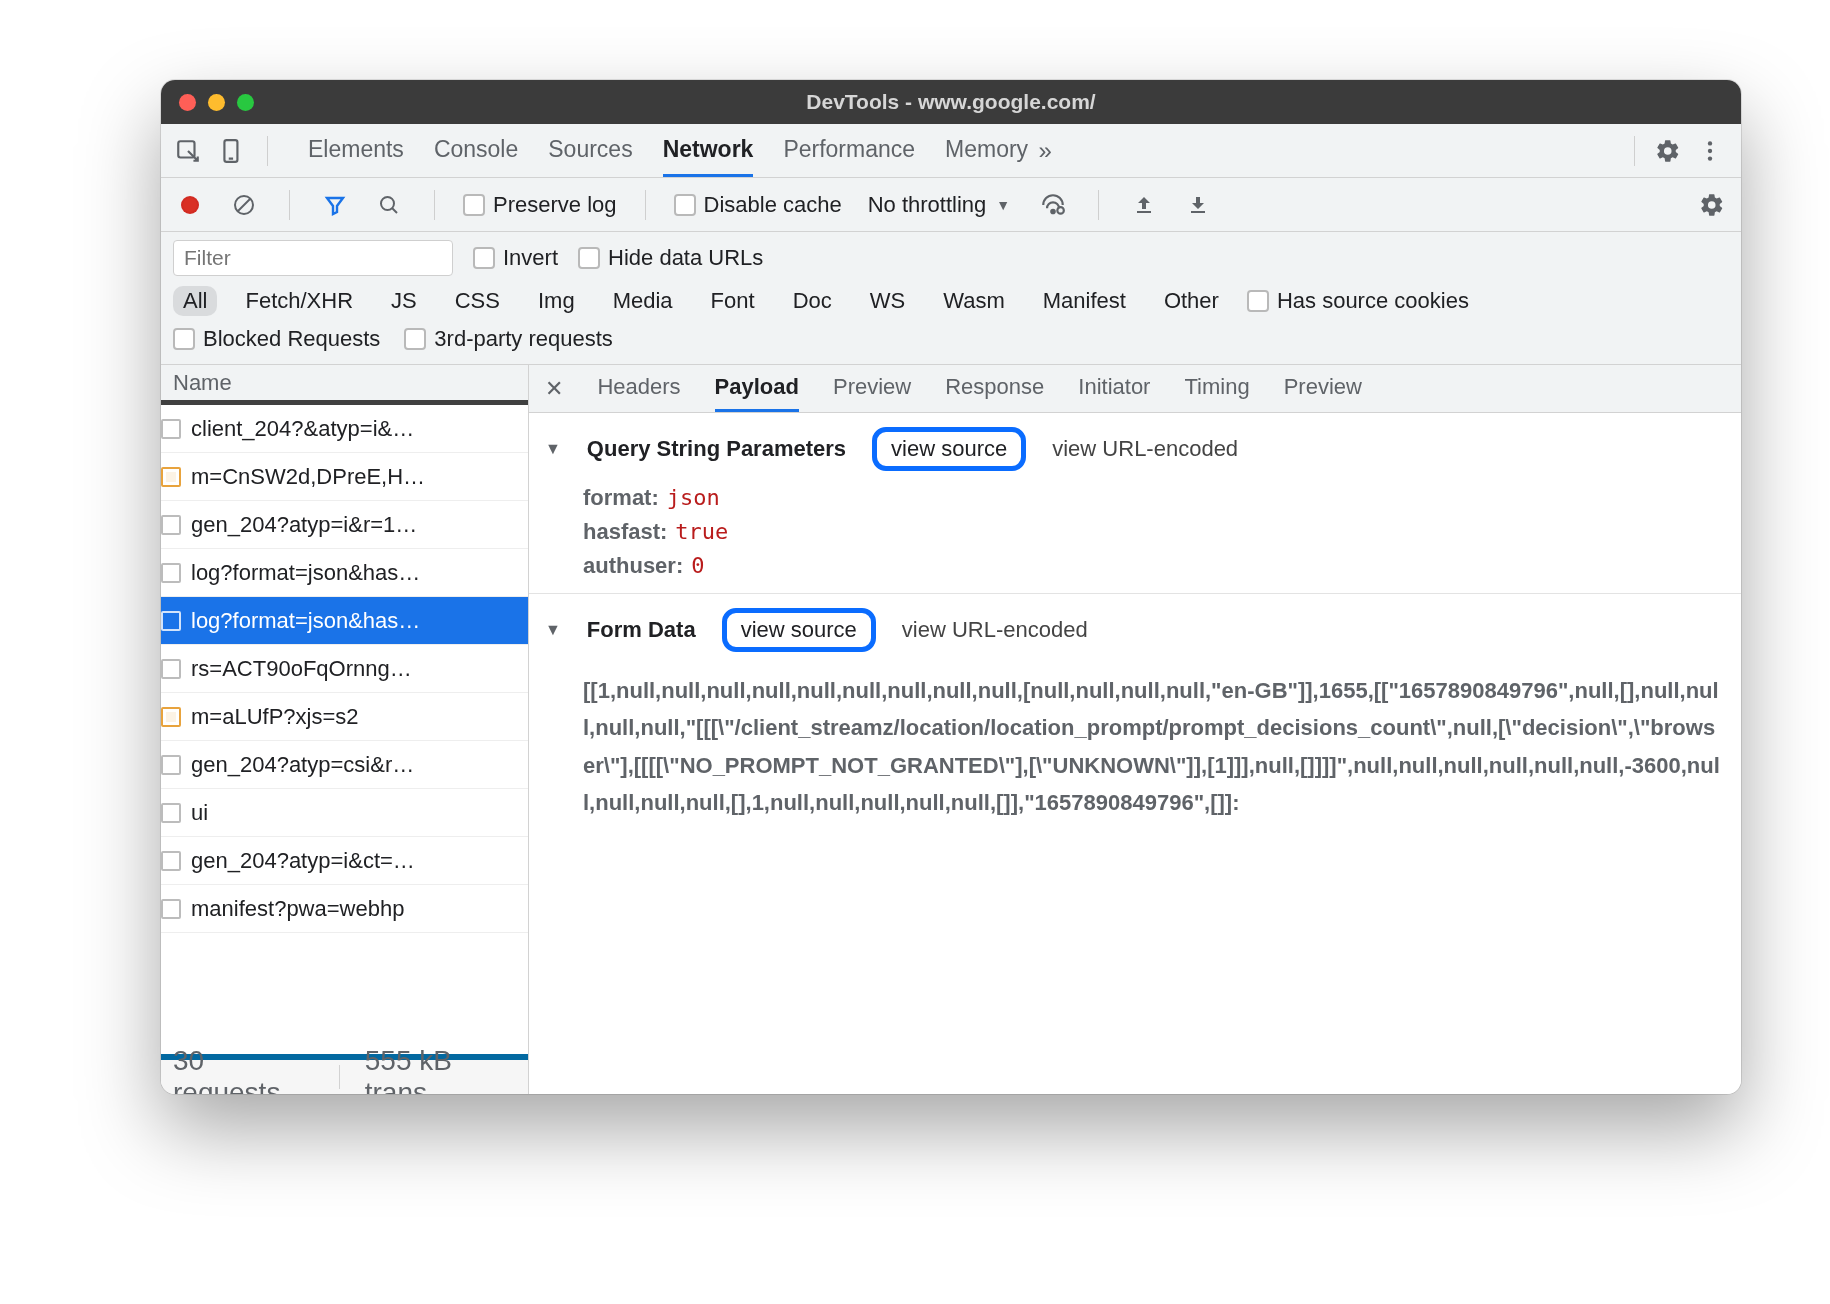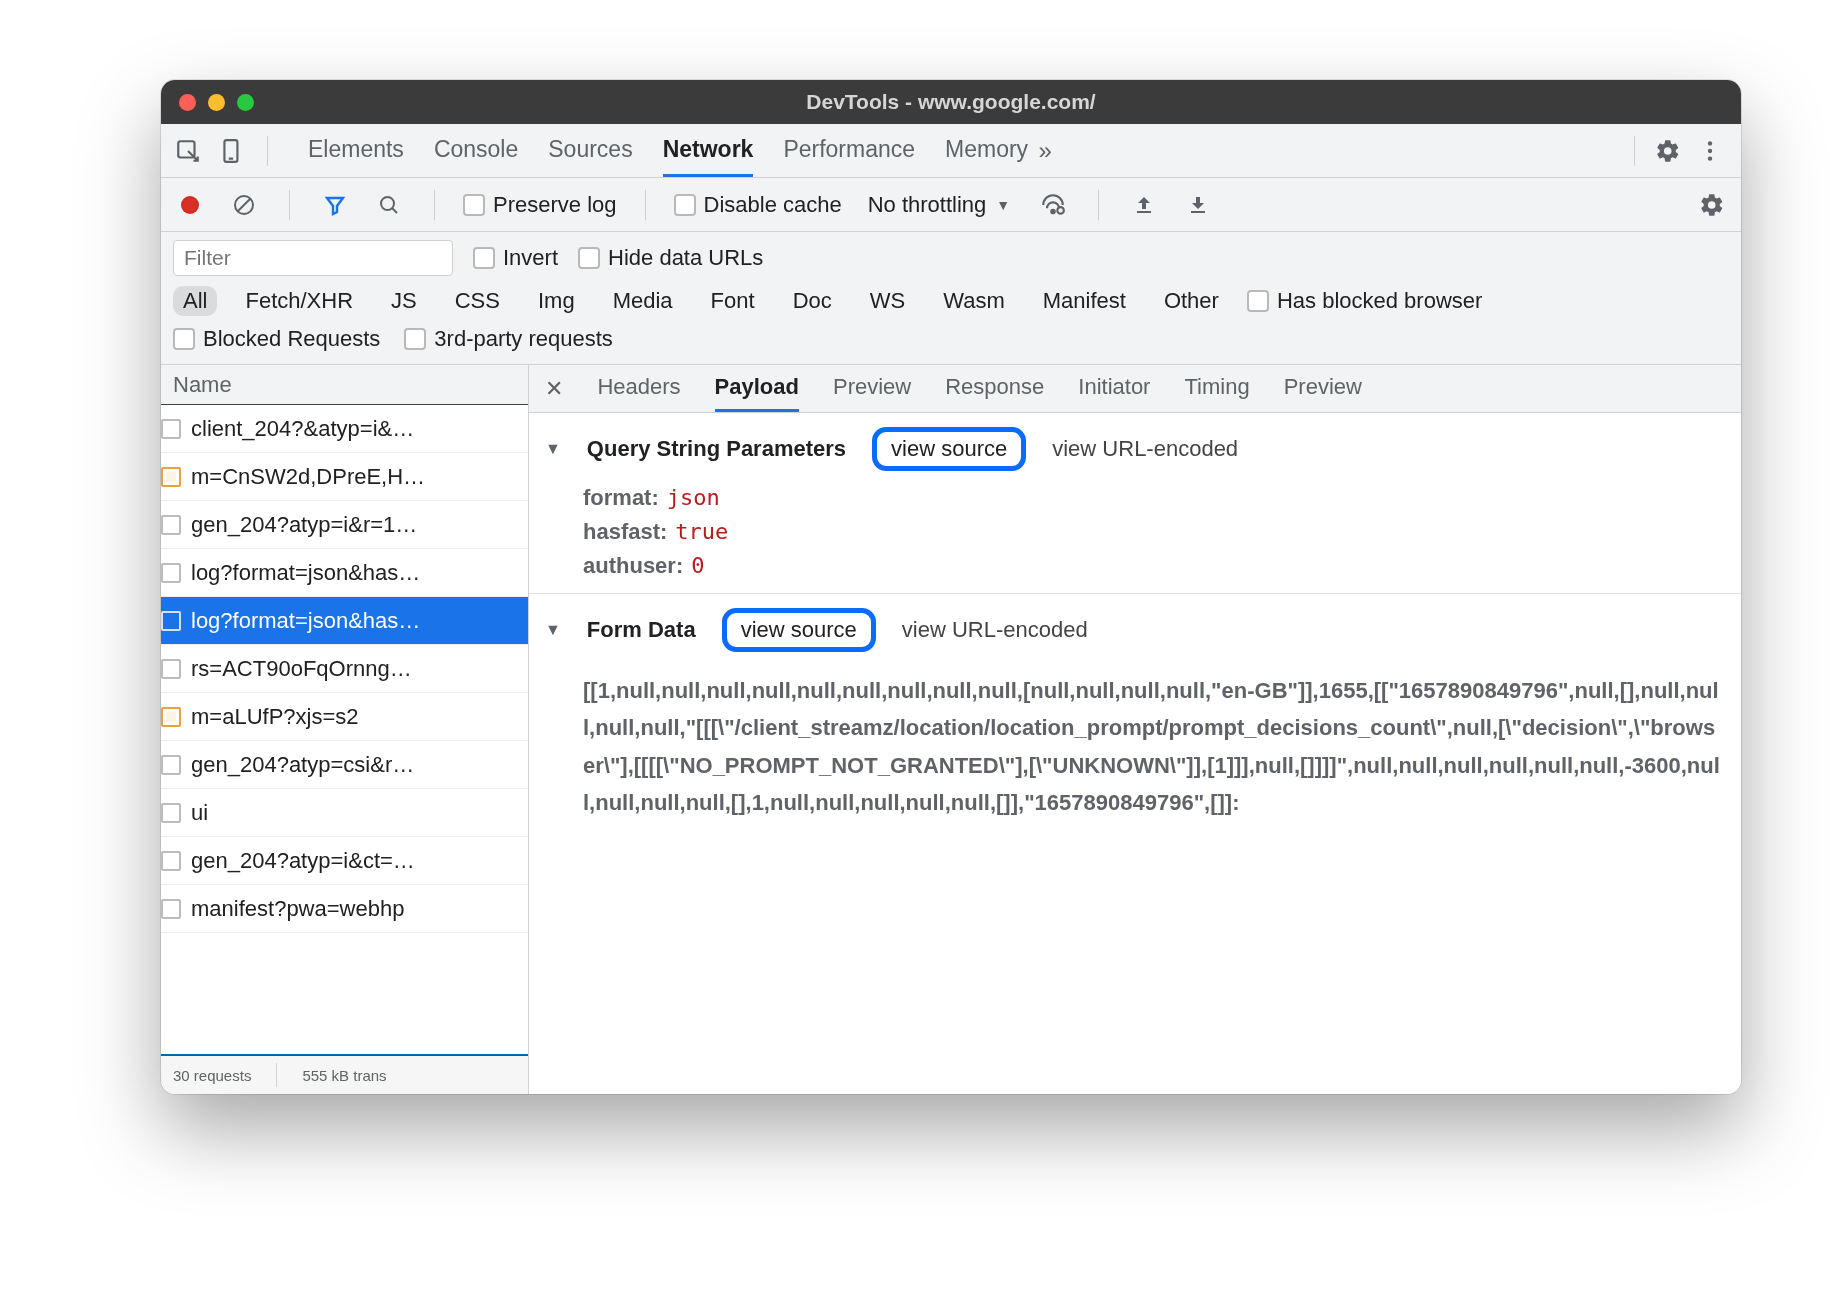--- a/index.html
+++ b/index.html
@@ -80,29 +80,29 @@
 .filterline1 { display: flex; align-items: center; gap: 20px; }
 .filter-input { width: 280px; height: 36px; border: 1px solid #cfcfcf; border-radius: 4px; padding: 0 10px; font-size: 21px; color: #5f6368; background: #fff; }
 .typefilters { display: flex; flex-wrap: wrap; align-items: center; gap: 18px; font-size: 22px; color: #202124; }
 .typefilters .pill { padding: 2px 10px; border-radius: 10px; cursor: pointer; }
 .typefilters .pill.active { background: #d9dbdd; }
 .filterline3 { display: flex; align-items: center; gap: 24px; }
 
 
 .main { flex: 1; display: flex; min-height: 0; }
 .sidebar { width: 368px; border-right: 1px solid #d2d2d2; display: flex; flex-direction: column; min-height: 0; }
-.sidebar-header { height: 40px; display: flex; align-items: center; padding: 0 12px; color: #5f6368; font-size: 22px; border-bottom: 1px solid #404040; background: #f1f3f4; }
+.sidebar-header { height: 40px; display: flex; align-items: center; padding: 0 12px; color: #5f6368; font-size: 22px; border-bottom: 5px solid #404040; background: #f1f3f4; }
 .requests { flex: 1; overflow: hidden; display: flex; flex-direction: column; }
 .req-row { height: 48px; display: flex; align-items: center; gap: 10px; padding: 0 0; font-size: 22px; color: #202124; border-bottom: 1px solid #eee; white-space: nowrap; overflow: hidden; text-overflow: ellipsis; cursor: pointer; }
 .req-row.selected { background: #1a73e8; color: #fff; }
 .req-row .txt { overflow: hidden; text-overflow: ellipsis; }
 .req-ico { width: 20px; height: 20px; border: 2px solid #bcbcbc; border-radius: 2px; flex: 0 0 auto; }
 .req-ico.js { border-color: #e8a33d; position: relative; }
 .req-ico.js::after { content: ""; position: absolute; inset: 3px; background: #e8a33d22; }
-.sidebar-footer { height: 40px; border-top: 2px solid #0369a1; display: flex; align-items: center; gap: 25px; padding: 0 12px; color: #5f6368; font-size: 15px; background: #f6f6f6; }
+.sidebar-footer { height: 40px; border-top: 6px solid #0369a1; display: flex; align-items: center; gap: 25px; padding: 0 12px; color: #5f6368; font-size: 28px; background: #f6f6f6; }
 .sidebar-footer .col-sep { width: 1px; height: 24px; background: #d2d2d2; }
 
 .details { flex: 1; display: flex; flex-direction: column; min-height: 0; background: #fff; }
 .detail-tabs { height: 48px; border-bottom: 1px solid #d2d2d2; display: flex; align-items: center; gap: 34px; padding: 0 16px; background: #f1f3f4; }
 .detail-tabs .close { color: #5f6368; font-size: 22px; cursor: pointer; }
 .dtab { color: #5f6368; font-size: 22px; height: 100%; display: flex; align-items: center; border-bottom: 3px solid transparent; cursor: pointer; }
 .dtab.active { color: #202124; font-weight: 600; border-bottom-color: #1a73e8; }
 
 .payload { flex: 1; overflow: auto; }
 .section-head { display: flex; align-items: center; gap: 26px; padding: 14px 16px 10px 16px; }
@@ -261,21 +261,21 @@
           <span class="pill">Img</span>
           <span class="pill">Media</span>
           <span class="pill">Font</span>
           <span class="pill">Doc</span>
           <span class="pill">WS</span>
           <span class="pill">Wasm</span>
           <span class="pill">Manifest</span>
           <span class="pill">Other</span>
           <label class="chk">
             <span class="chkbox"></span>
-            <span>Has blocked browser</span>
+            <span>Has source cookies</span>
           </label>
         </div>
       <div class="filterline3">
         <label class="chk">
             <span class="chkbox"></span>
             <span>Blocked Requests</span>
           </label>
         <label class="chk">
             <span class="chkbox"></span>
             <span>3rd-party requests</span>

